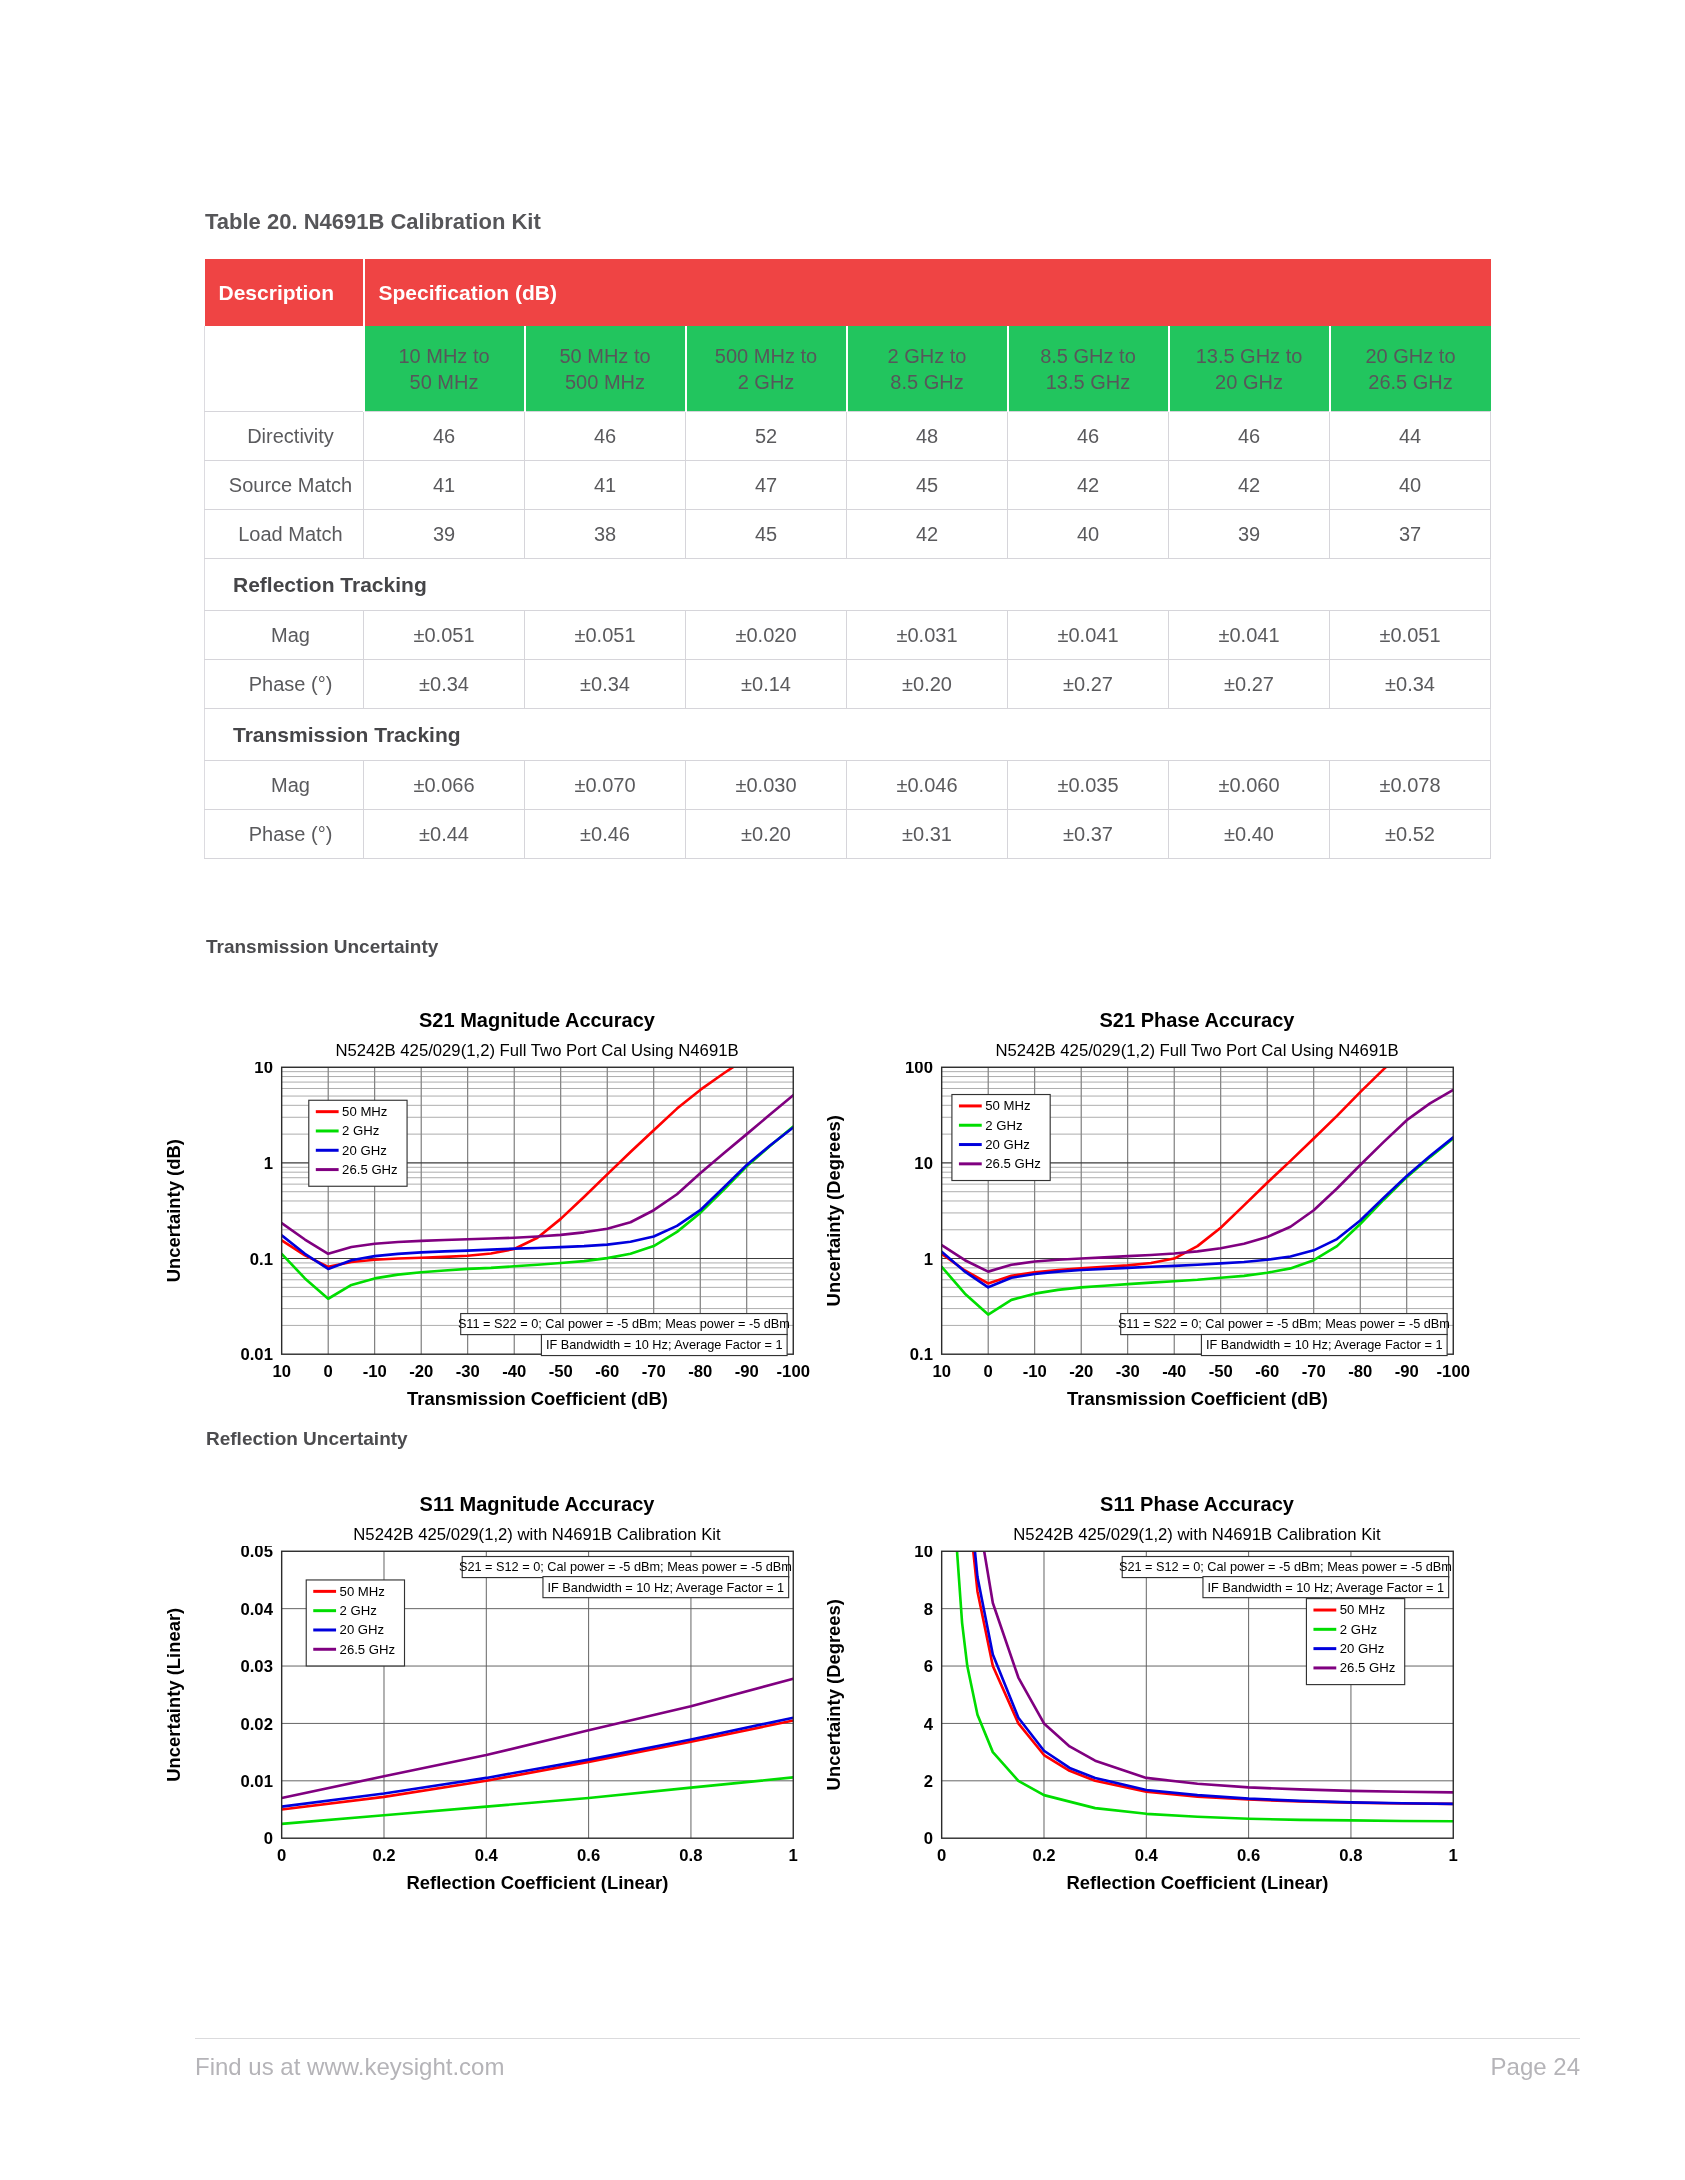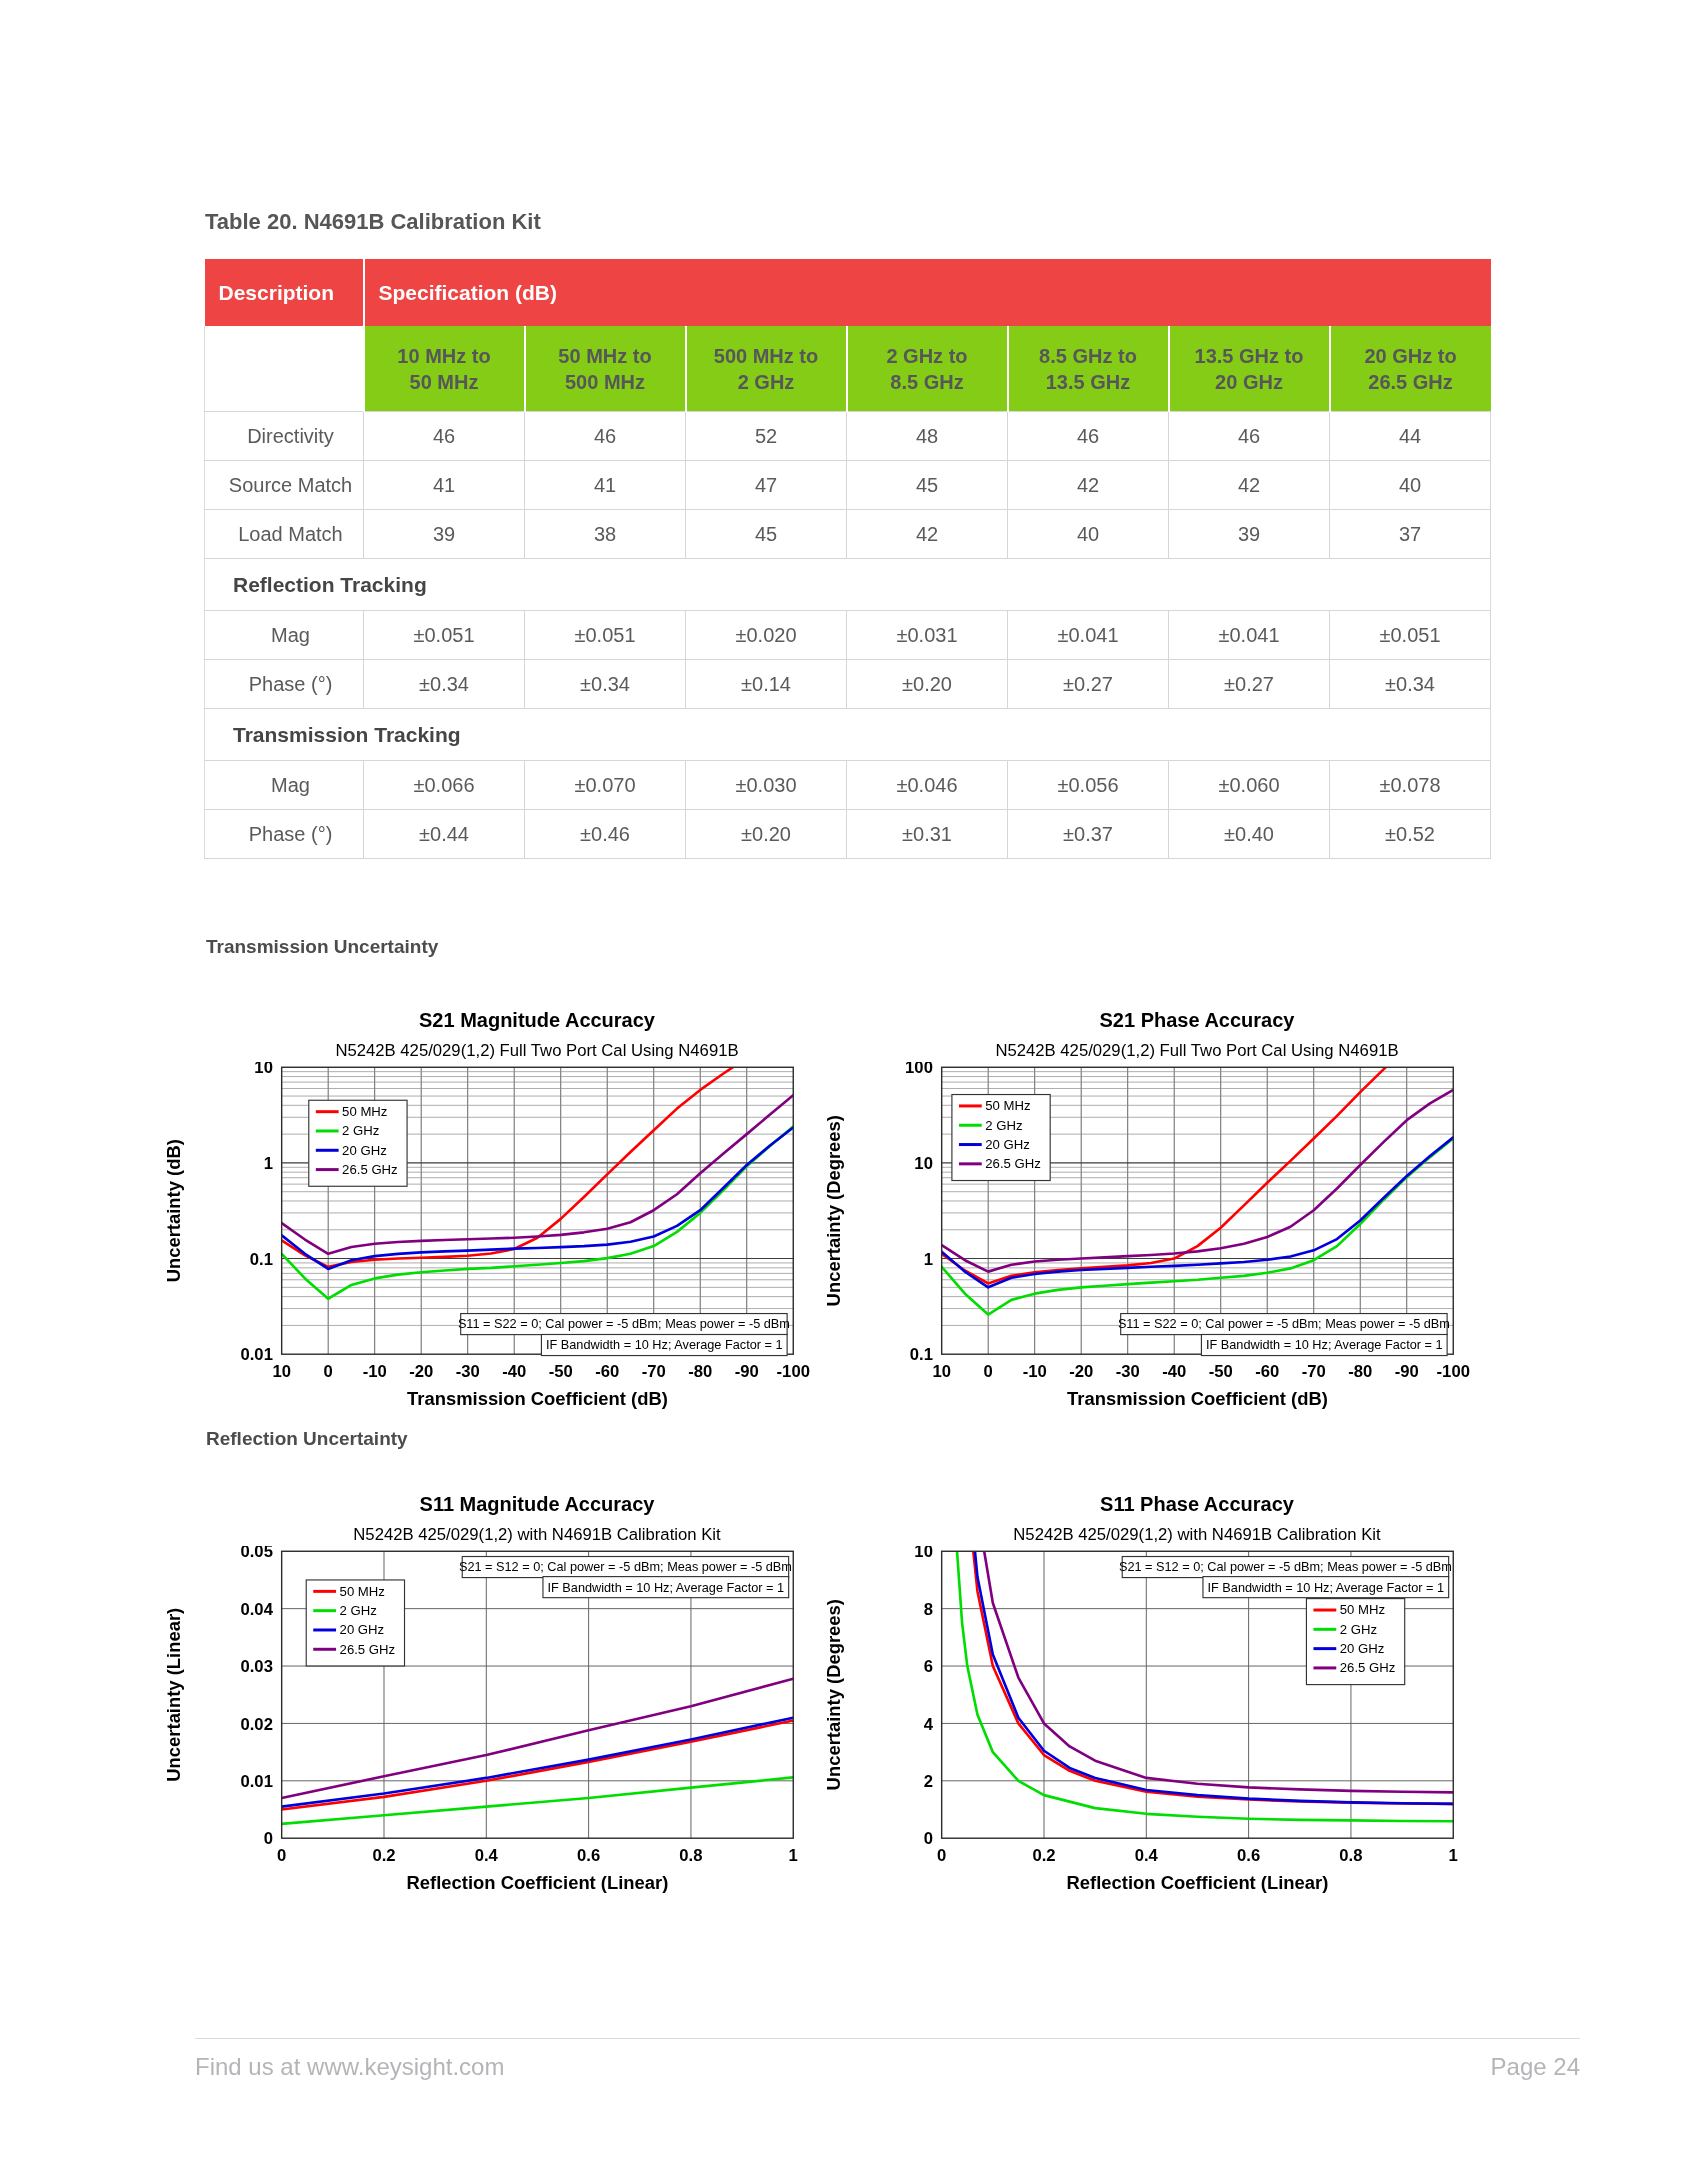--- a/index.html
+++ b/index.html
@@ -7,21 +7,21 @@
   body{width:1685px;height:2180px;font-family:"Liberation Sans",sans-serif;color:#5a5a5d;overflow:hidden;}
   .page{position:relative;width:1685px;height:2180px;background:#fff;}
 
   .doc-title{margin:209px 0 0 205px;font-size:22px;line-height:26px;font-weight:700;color:#565659;}
 
   table.spec{border-collapse:collapse;table-layout:fixed;width:1287px;margin:24px 0 0 204px;}
   table.spec th,table.spec td{font-family:"Liberation Sans",sans-serif;}
   th.hdr{background:#ef4444;color:#ffffff;font-size:21px;font-weight:700;text-align:left;padding:0 0 0 14px;height:67px;vertical-align:middle;}
   th.hdr-desc{border-right:2.6px solid #ffffff;}
   td.blank{background:#ffffff;height:83px;border-bottom:0.9px solid #d6d5da;border-left:0.9px solid #dcdbe0;}
-  th.subhdr{background:#84cc16;color:#57575a;font-size:20px;font-weight:700;text-align:center;vertical-align:middle;white-space:pre-line;border-left:2.6px solid #ffffff;border-bottom:0.9px solid #d6d5da;height:83px;line-height:26px;}
+  th.subhdr{background:#22c55e;color:#57575a;font-size:20px;font-weight:400;text-align:center;vertical-align:middle;white-space:pre-line;border-left:2.6px solid #ffffff;border-bottom:0.9px solid #d6d5da;height:83px;line-height:26px;}
   tbody td{font-size:20px;color:#5a5a5d;height:46px;vertical-align:middle;border-bottom:0.9px solid #d6d5da;}
   td.rowlabel{text-align:center;padding-left:14px;border-left:0.9px solid #dcdbe0;}
   td.val{text-align:center;border-left:0.9px solid #d6d5da;}
   td.val.last{border-right:0.9px solid #d6d5da;}
   td.section{font-weight:700;color:#454548;font-size:21px;height:49px;padding-left:28px;border-left:0.9px solid #dcdbe0;border-right:0.9px solid #dcdbe0;}
 
   h2.sec{margin:0 0 0 206px;font-size:19px;line-height:26px;font-weight:700;color:#4c4c4f;}
   #sec-transmission{margin-top:75px;}
   #sec-reflection{margin-top:28px;}
 
@@ -131,21 +131,21 @@
         </tr>
         <tr>
           <td colspan="8" class="section">Transmission Tracking</td>
         </tr>
         <tr>
           <td class="rowlabel">Mag</td>
           <td class="val">±0.066</td>
           <td class="val">±0.070</td>
           <td class="val">±0.030</td>
           <td class="val">±0.046</td>
-          <td class="val">±0.056</td>
+          <td class="val">±0.035</td>
           <td class="val">±0.060</td>
           <td class="val last">±0.078</td>
         </tr>
         <tr>
           <td class="rowlabel">Phase (°)</td>
           <td class="val">±0.44</td>
           <td class="val">±0.46</td>
           <td class="val">±0.20</td>
           <td class="val">±0.31</td>
           <td class="val">±0.37</td>

